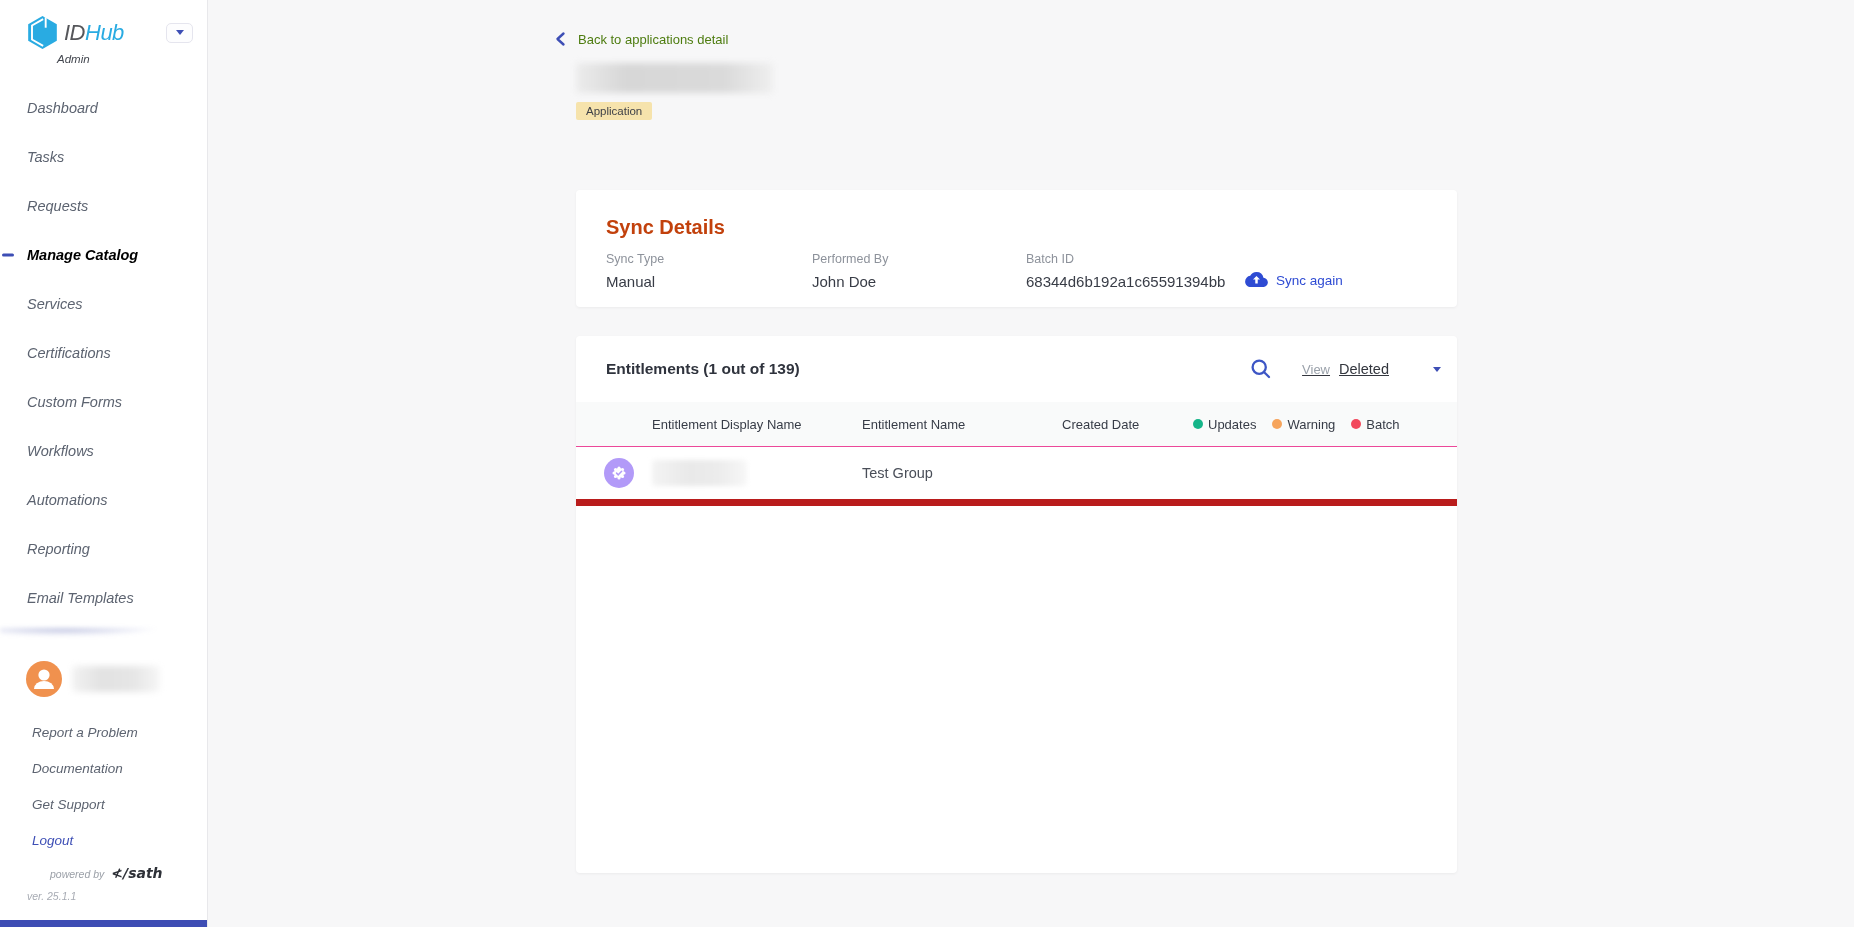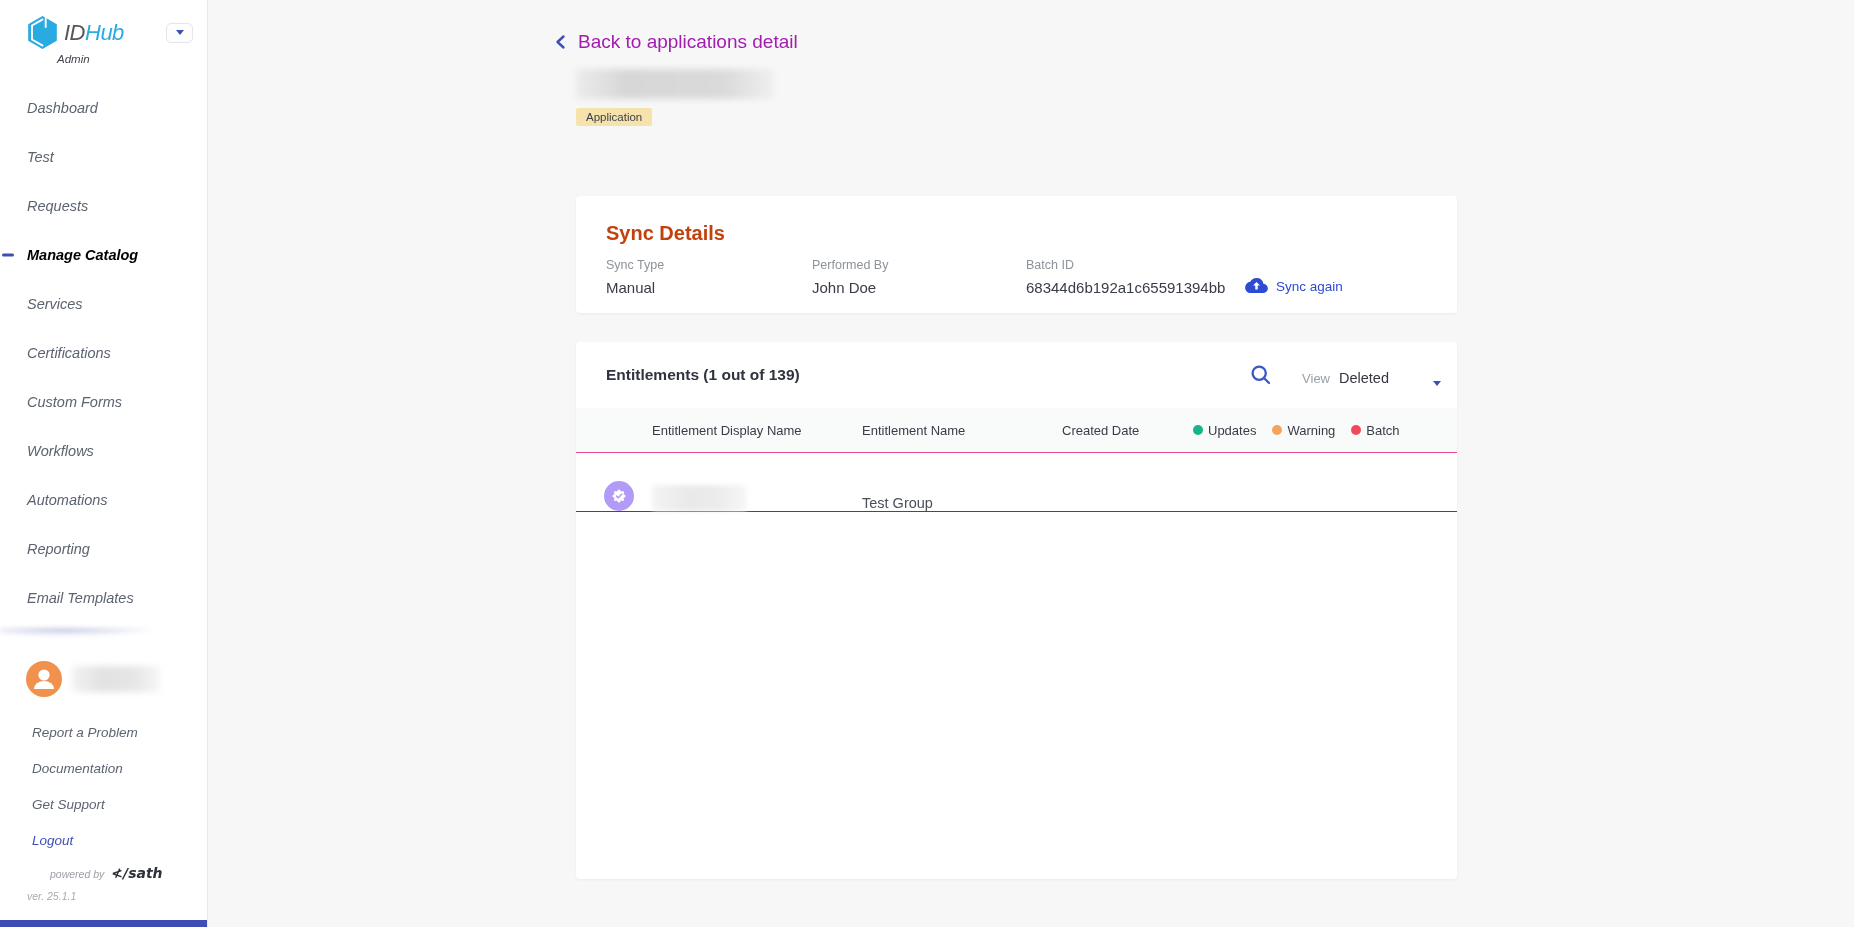--- a/index.html
+++ b/index.html
@@ -42,54 +42,54 @@
   .foot-link.accent { color:#3d4eb5; }
   .powered-row { margin-top:7px; padding-left:27px; display:flex; align-items:baseline; }
   .powered-by { font-size:10.5px; color:#9ba0a8;margin-left:23px; }
   .sath-logo { font-size:14px; color:#2e3138; margin-left:7px; font-family:"DejaVu Sans", sans-serif; font-weight:bold; }
   .version { margin-top:9px; padding-left:27px; font-size:10.5px; color:#a7abb3; }
   .sidebar-bottom-bar { position:absolute; left:0; bottom:0; width:207px; height:7px; background:#3e4db4; }
 
   
   .main { flex:1; height:927px; background:#f7f7f8; padding-left:368px; position:relative; }
   .back-row { padding-top:31px; display:flex; align-items:center; cursor:pointer; margin-left:-22px; width:max-content; }
-  .back-label { color:#a21caf; font-size:19px; margin-left:10px; }
+  .back-label { color:#4d7c0f; font-size:13px; margin-left:10px; }
   .title-blur { margin-top:16px; width:197px; height:30px; border-radius:3px;
         background:linear-gradient(90deg,#ececec,#d7d7d7 25%,#dadada 75%,#efefef); filter:blur(3px); }
   .app-badge { margin-top:9px; display:inline-block; background:#f6e3ac; color:#3f4147;
                font-size:11.5px; padding:3px 10px; border-radius:2px; }
 
   .card { width:881px; background:#ffffff; border-radius:4px; box-shadow:0 1px 3px rgba(0,0,0,0.05); }
   .sync-card { margin-top:70px; height:117px; padding:26px 30px; }
   .sync-title { font-size:20px; font-weight:bold; color:#c2410c; }
   .sync-fields { display:flex; margin-top:13px; }
   .sync-field.f0 { width:206px; } .sync-field.f1 { width:214px; } .sync-field.f2 { width:219px; }
   .field-label { font-size:12.5px; color:#8d929b; }
   .field-value { font-size:15px; color:#383c46; margin-top:7px; }
   .sync-again { display:flex; align-items:center; align-self:flex-end; margin-bottom:1px; cursor:pointer; }
   .sync-again-label { color:#2e4bd3; font-size:13.5px; margin-left:8px; }
 
   .ent-card { margin-top:29px; height:537px; display:flex; flex-direction:column; }
   .ent-header { height:66px; display:flex; align-items:center; padding:0 10px 0 30px; }
   .ent-title { font-size:15.5px; font-weight:bold; color:#2f333d; }
-  .ent-tools { margin-left:auto; display:flex; align-items:flex-end; }
+  .ent-tools { margin-left:auto; display:flex; align-items:center;text-decoration:underline; }
   .search-btn { cursor:pointer; display:flex; }
   .view-label { font-size:13px; color:#9aa1aa; margin-left:30px; }
   .view-value { font-size:14.5px; color:#33363e; margin-left:9px; }
   .view-caret { margin-left:44px; margin-right:6px; cursor:pointer; }
 
   .thead { height:45px; background:#f9fafa; border-bottom:1px solid #ec4899; display:flex; align-items:center;
            font-size:13px; color:#373c47; font-weight:500; }
   .c1 { width:76px; flex:none; } .c2 { width:210px; flex:none; } .c3 { width:200px; flex:none; }
   .c4 { width:131px; flex:none; } .c5 { flex:1; display:flex; align-items:center; }
   .legend { display:flex; align-items:center; }
   .legend-item { display:flex; align-items:center; margin-right:16px; }
   .legend-dot { width:10px; height:10px; border-radius:50%; margin-right:5px; }
 
-  .trow { height:59px; display:flex; align-items:flex-end; border-bottom:1px solid #b91c1c; }
+  .trow { height:59px; display:flex; align-items:center; border-bottom:7px solid #b91c1c; }
   .row-icon-cell { width:76px; flex:none; padding-left:28px; }
   .seal-circle { width:30px; height:30px; border-radius:50%; background:#b29af8; display:flex;
                  align-items:center; justify-content:center; }
   .row-name-blur { width:95px; height:26px; border-radius:4px;
         background:linear-gradient(90deg,#f3f3f3,#e9e9e9 40%,#ececec 70%,#f7f7f7); filter:blur(2.5px); }
   .cell-text { font-size:14.5px; color:#494e58; }
 </style>
 </head>
 <body>
 
@@ -105,21 +105,21 @@
       <div class="caret"></div>
     </div>
   </div>
   <div class="admin-label">Admin</div>
 
   <div class="nav">
     <div class="nav-item">
         <span>Dashboard</span>
       </div>
     <div class="nav-item">
-        <span>Test</span>
+        <span>Tasks</span>
       </div>
     <div class="nav-item">
         <span>Requests</span>
       </div>
     <div class="nav-item active">
         <span>Manage Catalog</span>
       </div>
     <div class="nav-item">
         <span>Services</span>
       </div>

